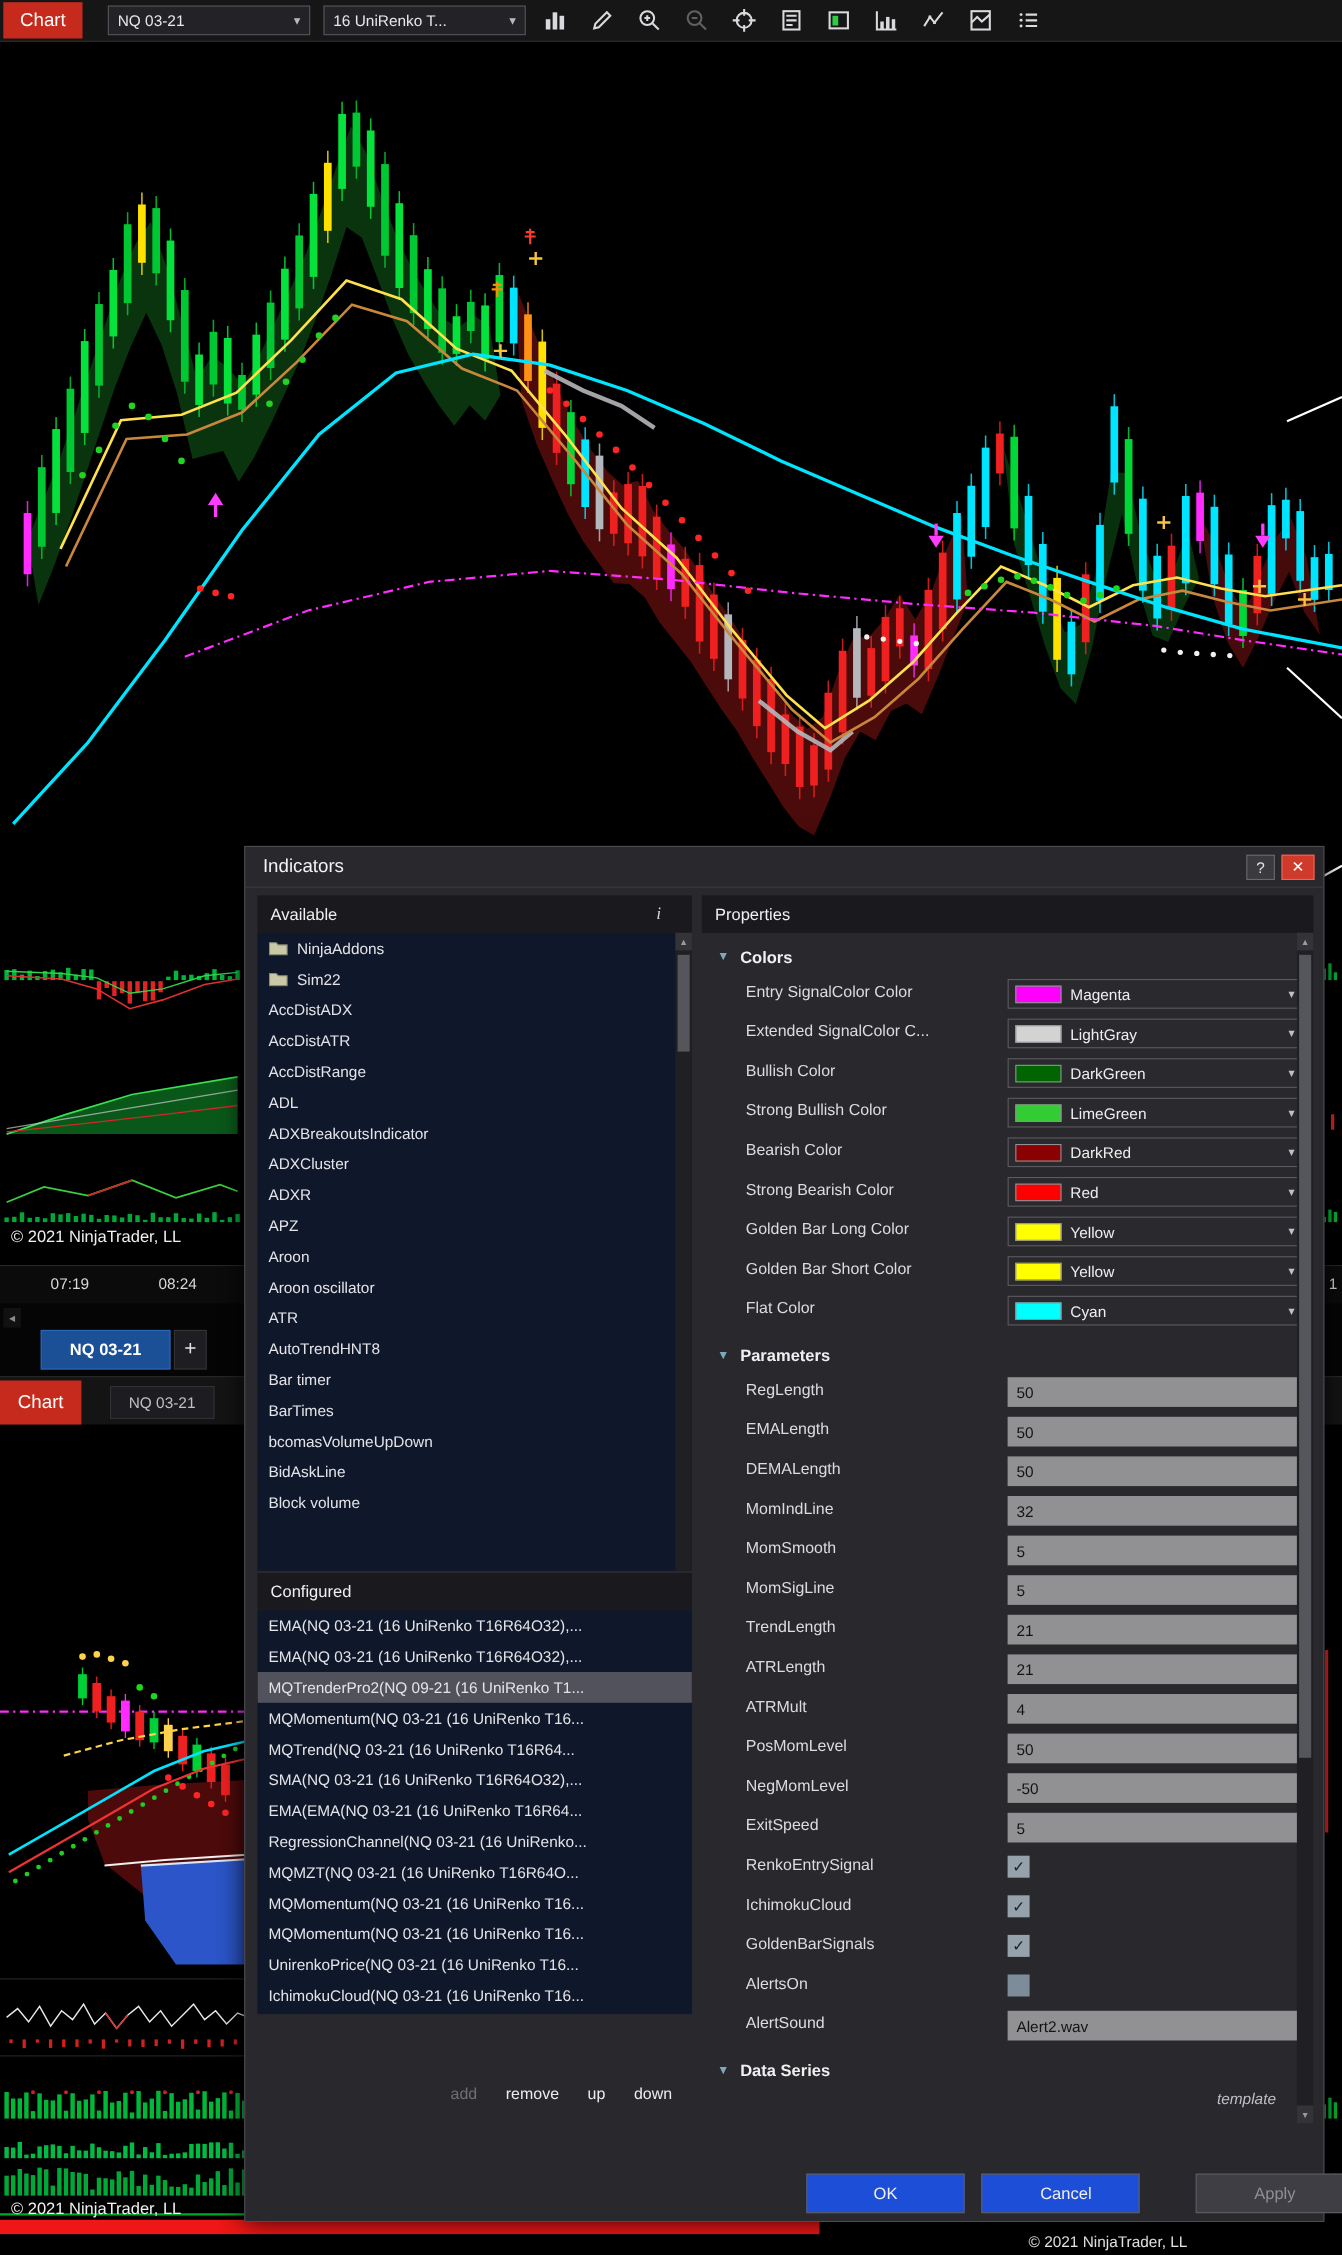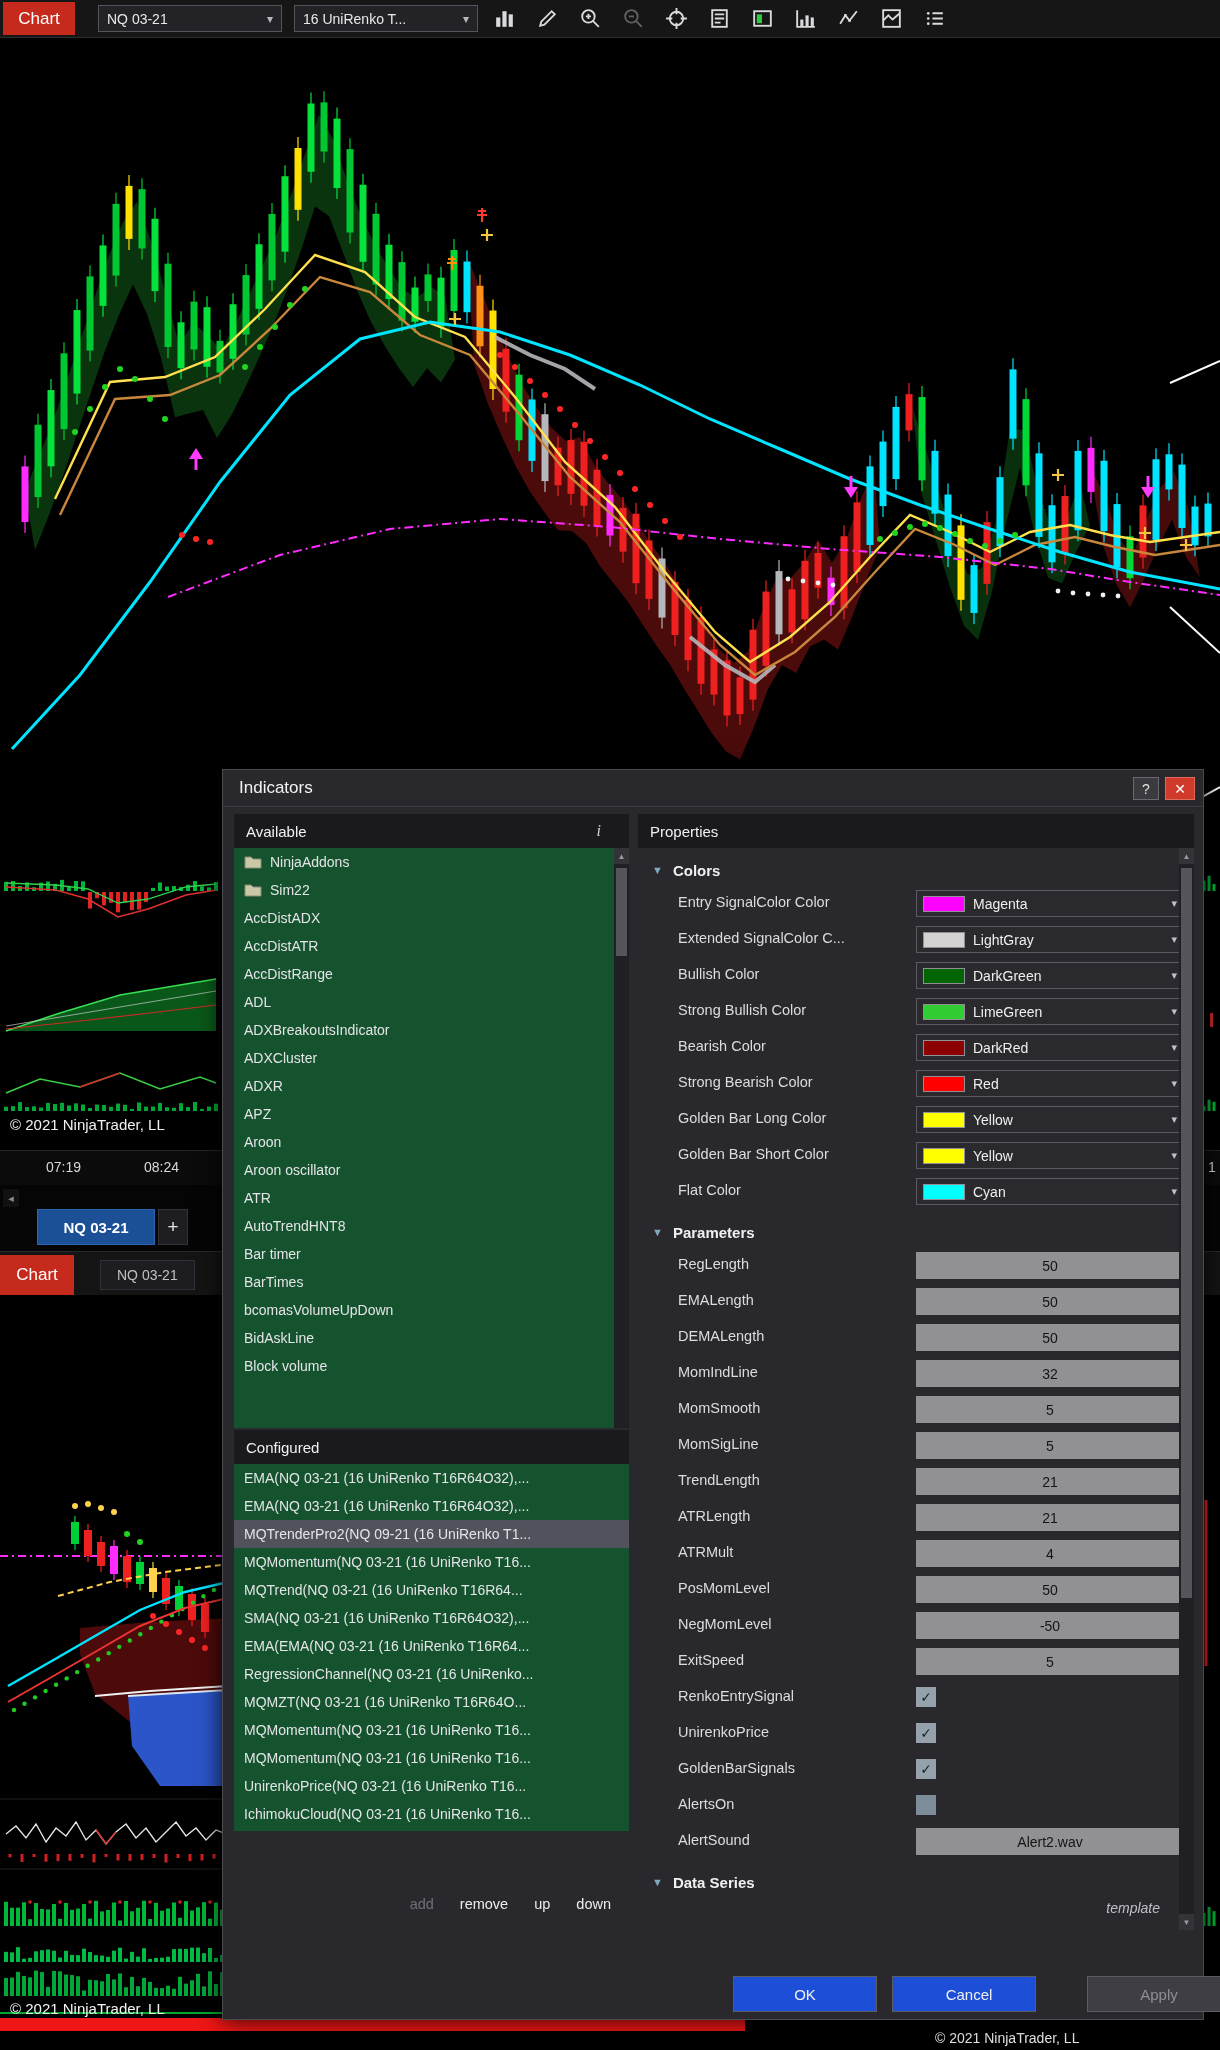--- a/index.html
+++ b/index.html
@@ -30,40 +30,40 @@
   
   .dialog{position:absolute;left:222px;top:769px;width:982px;height:1251px;background:#29292d;border:1px solid #4a4a50;box-sizing:border-box;z-index:30;box-shadow:0 0 22px rgba(0,0,0,.85);}
   .dlg-title{position:absolute;left:0;top:0;width:100%;height:37px;border-bottom:1px solid #3a3a40;box-sizing:border-box;}
   .dlg-title-text{position:absolute;left:16px;top:8px;font-size:17px;color:#f2f2f2;}
   .help-btn{position:absolute;right:44px;top:7px;width:26px;height:23px;background:#3a3a3f;border:1px solid #68686e;box-sizing:border-box;color:#e0e0e0;font-size:14px;display:flex;align-items:center;justify-content:center;}
   .close-btn{position:absolute;right:8px;top:7px;width:30px;height:23px;background:#d03a2b;border:1px solid #e06a5a;box-sizing:border-box;color:#fff;font-size:14px;font-weight:bold;display:flex;align-items:center;justify-content:center;}
   .lpanel{position:absolute;left:11px;top:44px;width:395px;height:1150px;}
   .rpanel{position:absolute;left:415px;top:44px;width:556px;height:1116px;}
   .phead{position:absolute;left:0;width:100%;height:34px;background:#1a1a1e;color:#f0f0f0;font-size:15px;display:flex;align-items:center;padding:0 12px;box-sizing:border-box;}
   .phead .info-i{margin-left:auto;font-style:italic;font-family:"Liberation Serif","DejaVu Serif",serif;font-size:16px;color:#d0d0d0;padding-right:16px;}
-  .list{position:absolute;left:0;width:100%;background:#14532d;overflow:hidden;text-align:center;}
+  .list{position:absolute;left:0;width:100%;background:#0f172a;overflow:hidden;text-align:center;}
   .list.avail{top:34px;height:580px;}
   .list.conf{top:650px;height:367px;}
   .conf-head{top:616px;}
   .lrow{height:28px;display:flex;align-items:center;padding-left:10px;font-size:14px;color:#e4e4e8;white-space:nowrap;overflow:hidden;}
   .lrow.selected{background:#52525c;}
   .folder{width:18px;height:14px;margin-right:8px;display:inline-flex;}
   .links{position:absolute;right:18px;top:1082px;display:flex;gap:26px;font-size:14.5px;color:#ececf0;}
   .links .disabled{color:#6f6f75;}
   .vscroll{position:absolute;right:0;top:34px;width:15px;height:580px;background:#202024;}
   .vscroll2{position:absolute;right:0;top:34px;width:15px;height:1082px;background:#202024;}
   .sarrow{position:absolute;left:0;width:15px;height:16px;background:#333338;color:#9a9aa2;font-size:8px;display:flex;align-items:center;justify-content:center;}
   .sthumb{position:absolute;left:2px;width:11px;background:#55555c;}
   .props{position:absolute;left:0;top:34px;width:540px;}
   .sec-head{height:32px;display:flex;align-items:center;padding-left:14px;gap:10px;margin-top:6px;}
   .sec-tri{color:#7fa8bc;font-size:11px;}
   .sec-title{color:#f0f0f0;font-size:15px;font-weight:bold;}
   .prow{height:36px;position:relative;}
   .plabel{position:absolute;left:40px;top:8px;font-size:14.5px;color:#dcdce0;white-space:nowrap;}
-  .pcontrol{position:absolute;left:278px;top:4px;width:268px;height:27px;box-sizing:border-box;justify-content:center;}
+  .pcontrol{position:absolute;left:278px;top:4px;width:268px;height:27px;box-sizing:border-box;}
   .combo{background:#2a2a2e;border:1px solid #5a5a60;display:flex;align-items:center;padding:0 6px;gap:8px;}
   .swatch{width:42px;height:16px;border:1px solid #909096;box-sizing:border-box;}
   .cval{font-size:14px;color:#eee;}
   .combo .chev{margin-left:auto;color:#c0c0c8;font-size:11px;}
   .tinput{background:#919194;color:#141414;font-size:14px;display:flex;align-items:center;padding:0 8px;}
   .cb{position:absolute;left:278px;top:7px;width:20px;height:20px;background:#95a2ab;color:#13242e;font-size:14px;font-weight:bold;display:flex;align-items:center;justify-content:center;}
   .cb.un{background:#7c8d99;}
   .template-lbl{position:absolute;right:34px;top:1086px;font-style:italic;font-size:14px;color:#bfbfc6;}
   .btn{position:absolute;top:1206px;width:144px;height:36px;background:#1d4ed8;border:1px solid #5c5c63;box-sizing:border-box;color:#f0f0f0;font-size:15px;display:flex;align-items:center;justify-content:center;}
   .btn.ok{left:510px;}
@@ -1030,21 +1030,21 @@
             <span class="plabel">ExitSpeed</span>
             <div class="pcontrol tinput">
               <span>5</span>
             </div>
           </div>
           <div class="prow">
             <span class="plabel">RenkoEntrySignal</span>
             <div class="cb">✓</div>
           </div>
           <div class="prow">
-            <span class="plabel">UnirenkoPrice</span>
+            <span class="plabel">IchimokuCloud</span>
             <div class="cb">✓</div>
           </div>
           <div class="prow">
             <span class="plabel">GoldenBarSignals</span>
             <div class="cb">✓</div>
           </div>
           <div class="prow">
             <span class="plabel">AlertsOn</span>
             <div class="cb un"></div>
           </div>

